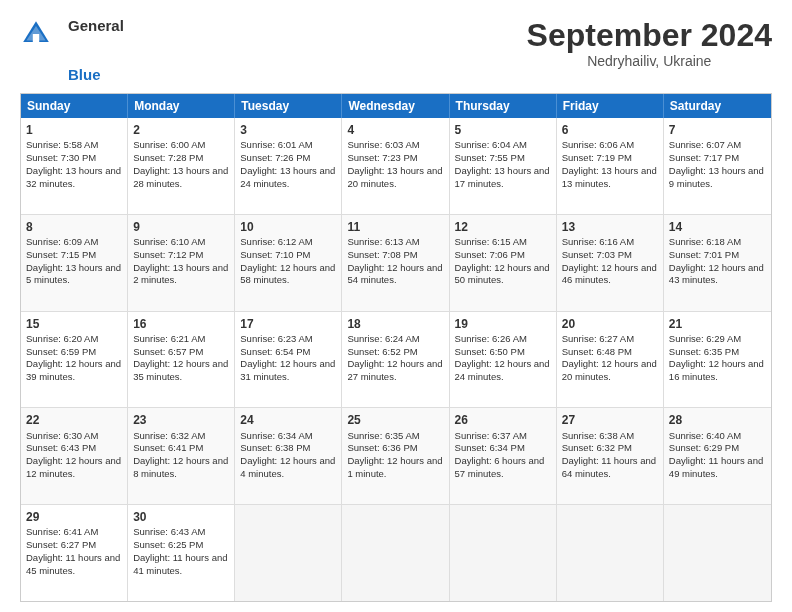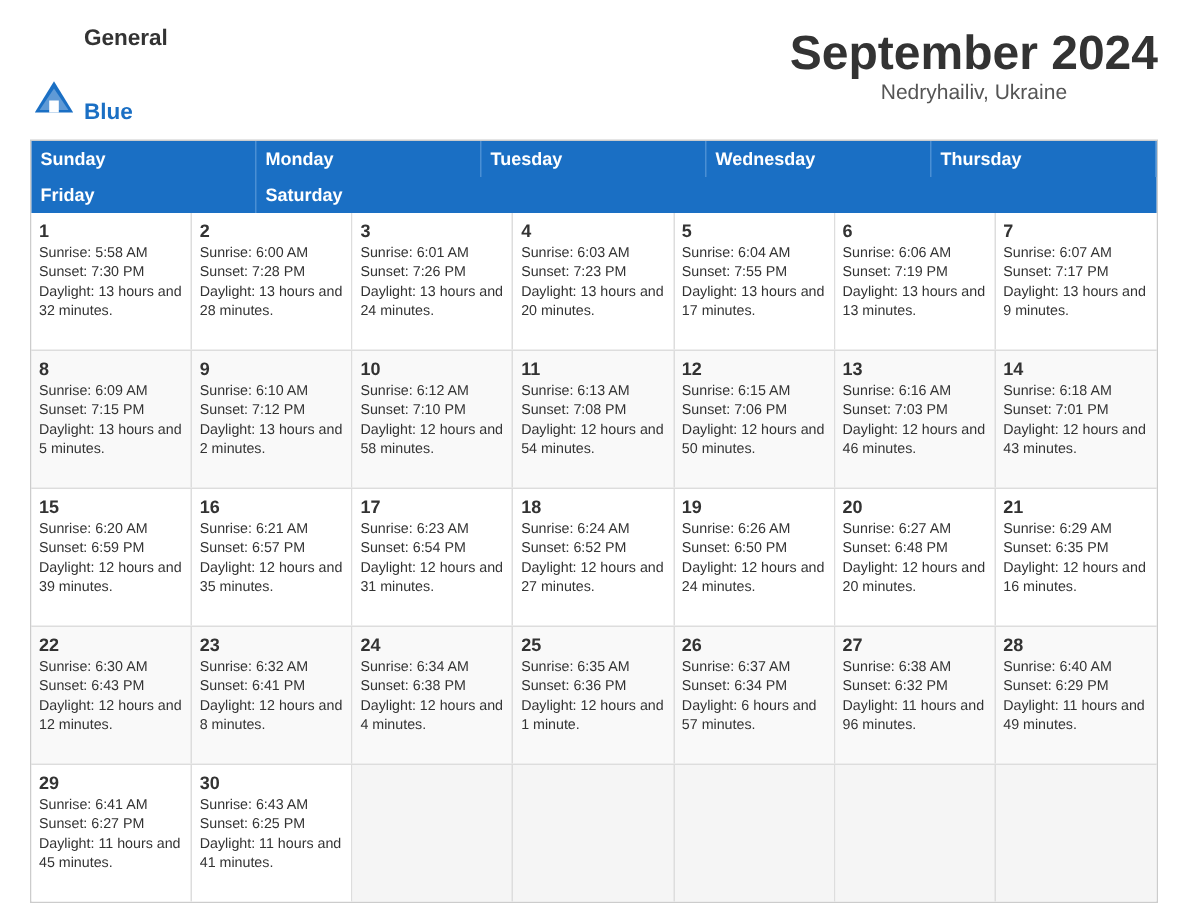--- a/index.html
+++ b/index.html
@@ -18,22 +18,22 @@
       flex-direction: column;
     }
     .header {
       display: flex;
       align-items: flex-start;
       justify-content: space-between;
       margin-bottom: 10px;
     }
     .logo {
       display: flex;
-      align-items: flex-end;
-      gap: 0;
+      align-items: flex-start;
+      gap: 12px;
     }
     .logo-text {
       display: flex;
       flex-direction: column;
       line-height: 1.1;
     }
     .logo-general {
       font-size: 15px;
       font-weight: bold;
       color: #333;
@@ -63,21 +63,21 @@
       color: #555;
     }
     .calendar {
       flex: 1;
       display: flex;
       flex-direction: column;
       border: 1px solid #ccc;
     }
     .cal-header-row {
       display: grid;
-      grid-template-columns: repeat(5, 1fr);
+      grid-template-columns: repeat(7, 1fr);
       background: #1a6fc4;
     }
     .cal-header-cell {
       color: #fff;
       font-size: 12px;
       font-weight: bold;
       padding: 5px 6px;
       text-align: left;
       border-right: 1px solid #4a8fd4;
     }
@@ -172,21 +172,21 @@
           <div class="cal-cell"><span class="day-num">19</span><span>Sunrise: 6:26 AM</span><br><span>Sunset: 6:50 PM</span><br><span>Daylight: 12 hours and 24 minutes.</span></div>
           <div class="cal-cell"><span class="day-num">20</span><span>Sunrise: 6:27 AM</span><br><span>Sunset: 6:48 PM</span><br><span>Daylight: 12 hours and 20 minutes.</span></div>
           <div class="cal-cell"><span class="day-num">21</span><span>Sunrise: 6:29 AM</span><br><span>Sunset: 6:35 PM</span><br><span>Daylight: 12 hours and 16 minutes.</span></div>
         </div>
         <div class="cal-row">
           <div class="cal-cell alt"><span class="day-num">22</span><span>Sunrise: 6:30 AM</span><br><span>Sunset: 6:43 PM</span><br><span>Daylight: 12 hours and 12 minutes.</span></div>
           <div class="cal-cell alt"><span class="day-num">23</span><span>Sunrise: 6:32 AM</span><br><span>Sunset: 6:41 PM</span><br><span>Daylight: 12 hours and 8 minutes.</span></div>
           <div class="cal-cell alt"><span class="day-num">24</span><span>Sunrise: 6:34 AM</span><br><span>Sunset: 6:38 PM</span><br><span>Daylight: 12 hours and 4 minutes.</span></div>
           <div class="cal-cell alt"><span class="day-num">25</span><span>Sunrise: 6:35 AM</span><br><span>Sunset: 6:36 PM</span><br><span>Daylight: 12 hours and 1 minute.</span></div>
           <div class="cal-cell alt"><span class="day-num">26</span><span>Sunrise: 6:37 AM</span><br><span>Sunset: 6:34 PM</span><br><span>Daylight: 6 hours and 57 minutes.</span></div>
-          <div class="cal-cell alt"><span class="day-num">27</span><span>Sunrise: 6:38 AM</span><br><span>Sunset: 6:32 PM</span><br><span>Daylight: 11 hours and 96 minutes.</span></div>
+          <div class="cal-cell alt"><span class="day-num">27</span><span>Sunrise: 6:38 AM</span><br><span>Sunset: 6:32 PM</span><br><span>Daylight: 11 hours and 64 minutes.</span></div>
           <div class="cal-cell alt"><span class="day-num">28</span><span>Sunrise: 6:40 AM</span><br><span>Sunset: 6:29 PM</span><br><span>Daylight: 11 hours and 49 minutes.</span></div>
         </div>
         <div class="cal-row">
           <div class="cal-cell"><span class="day-num">29</span><span>Sunrise: 6:41 AM</span><br><span>Sunset: 6:27 PM</span><br><span>Daylight: 11 hours and 45 minutes.</span></div>
           <div class="cal-cell"><span class="day-num">30</span><span>Sunrise: 6:43 AM</span><br><span>Sunset: 6:25 PM</span><br><span>Daylight: 11 hours and 41 minutes.</span></div>
           <div class="cal-cell empty"></div>
           <div class="cal-cell empty"></div>
           <div class="cal-cell empty"></div>
           <div class="cal-cell empty"></div>
           <div class="cal-cell empty"></div>

